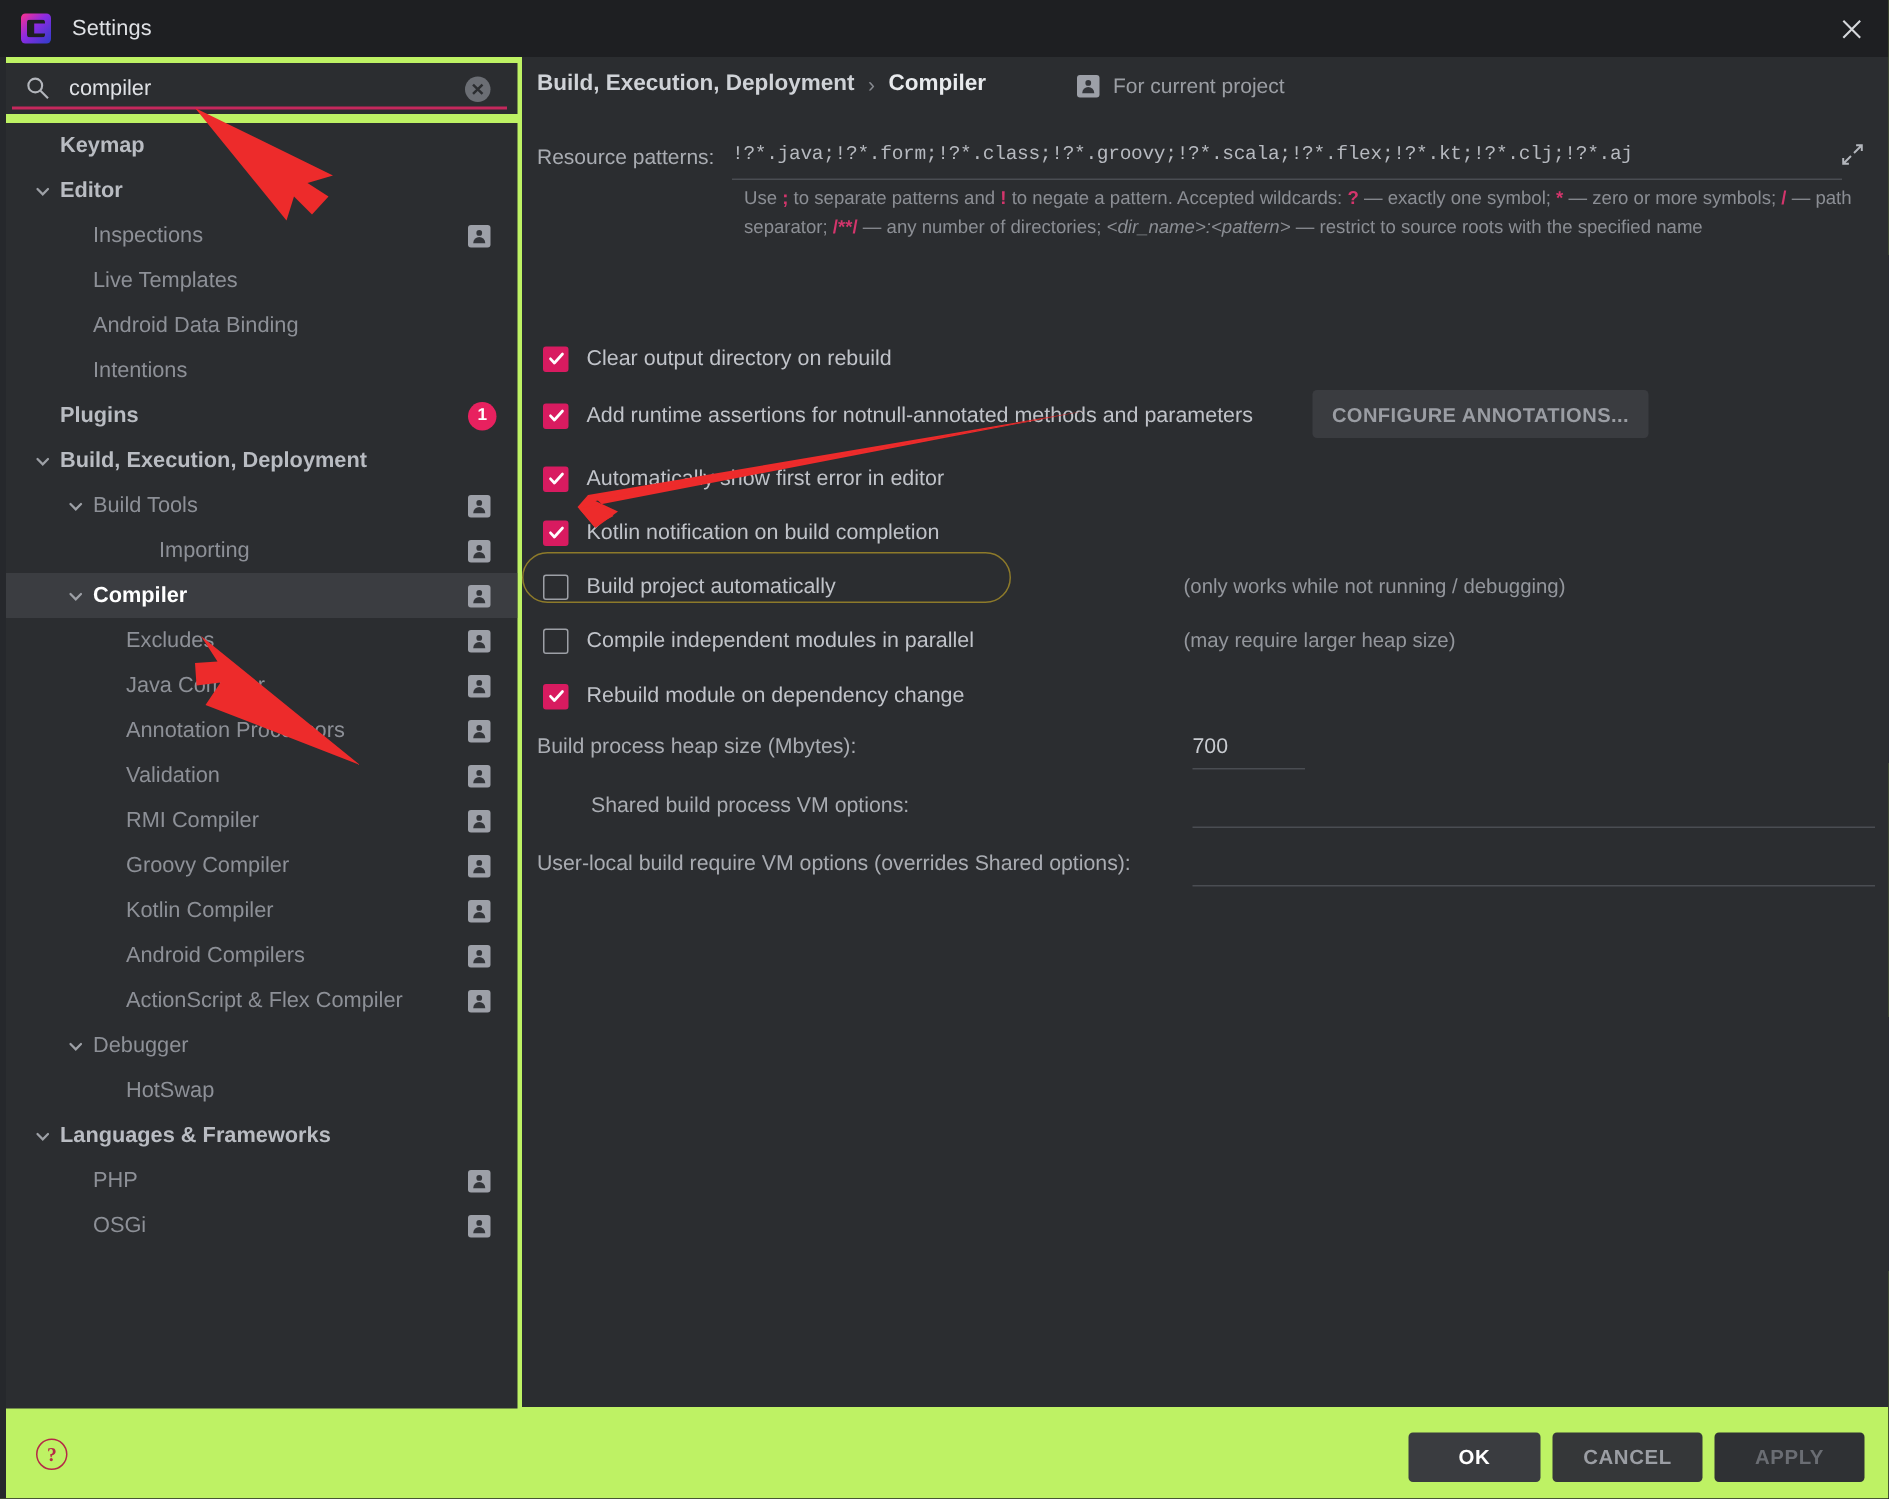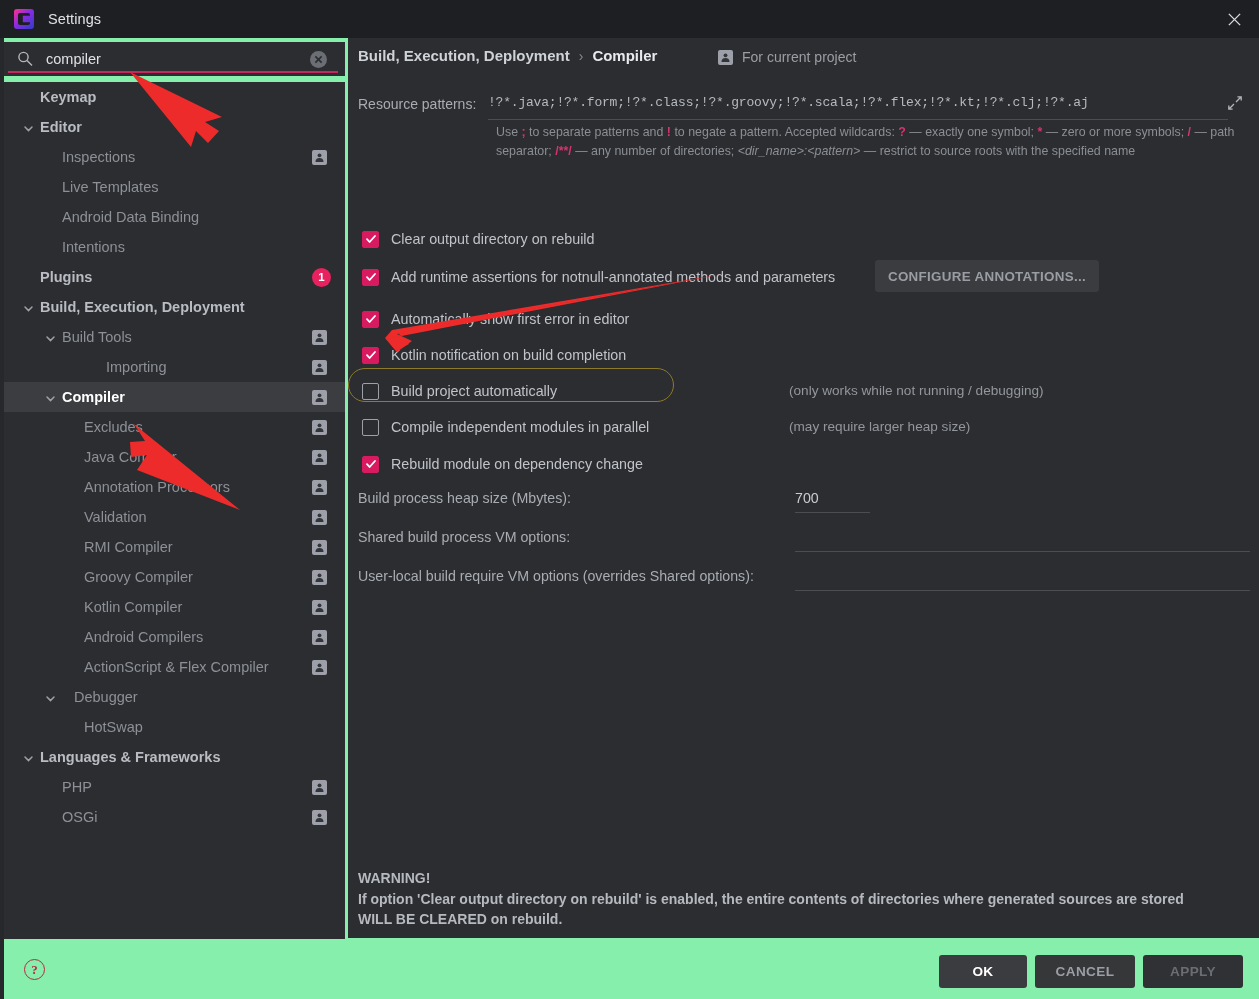--- a/index.html
+++ b/index.html
@@ -3,21 +3,21 @@
 <meta charset="utf-8">
 <style>
   * { box-sizing: border-box; margin: 0; padding: 0; }
   html, body {
     width: 1259px; height: 999px;
     background: #1e1f22;
     font-family: "Liberation Sans", sans-serif;
     overflow: hidden;
     color: #c9ccd1;
   }
-  #app { position: relative; width: 1259px; height: 999px; background: #86efac; }
+  #app { position: relative; width: 1259px; height: 999px; background: #bef264; }
 
   
   .titlebar {
     position: absolute; top: 0; left: 0; width: 1259px; height: 38px;
     background: #1e1f22; display: flex; align-items: center;
   }
   .title-logo {
     width: 20px; height: 20px; margin-left: 14px; border-radius: 3px;
     background: linear-gradient(135deg,#ff318c 0%, #8b2be2 45%, #2d3ec9 100%);
     position: relative; flex: none;
@@ -405,21 +405,21 @@
       <div class="tree-row" style="padding-left: 62px;">
         <span class="chev hidden"></span>
         <span class="tree-label dim">ActionScript &amp; Flex Compiler</span>
         <span class="proj-badge">
           <svg viewBox="0 0 12 12">
             <circle cx="6" cy="3.6" r="2.1" fill="#33353a"></circle>
             <path d="M1.6 11 a4.4 4.4 0 0 1 8.8 0 z" fill="#33353a"></path>
           </svg>
         </span>
       </div>
-      <div class="tree-row" style="padding-left: 40px; gap: 12px;">
+      <div class="tree-row" style="padding-left: 40px;">
         <span class="chev"><svg viewBox="0 0 13 13">
             <path d="M3 5 L6.5 8.6 L10 5" stroke="#9da0a6" stroke-width="1.5" fill="none" stroke-linecap="round"></path>
           </svg></span>
         <span class="tree-label dim">Debugger</span>
       </div>
       <div class="tree-row" style="padding-left: 62px;">
         <span class="chev hidden"></span>
         <span class="tree-label dim">HotSwap</span>
       </div>
       <div class="tree-row" style="padding-left: 18px;">
@@ -540,33 +540,28 @@
       </div>
 
     <button class="config-ann-btn">CONFIGURE ANNOTATIONS...</button>
 
     <div class="cb-highlight"></div>
 
     <div id="field-area">
         <div class="field-label" style="top: 452px;">Build process heap size (Mbytes):</div>
         <div class="field-value" style="top: 452px; left: 447px;">700</div>
         <div class="field-underline" style="top: 474px; left: 447px; width: 75px;"></div>
-        <div class="field-label" style="top: 491px;">Shared build process VM options:</div>
+        <div class="field-label" style="top: 491px; margin-left: 36px;">Shared build process VM options:</div>
         <div class="field-value" style="top: 491px; left: 447px;"></div>
         <div class="field-underline" style="top: 513px; left: 447px; width: 455px;"></div>
         <div class="field-label" style="top: 530px;">User-local build require VM options (overrides Shared options):</div>
         <div class="field-value" style="top: 530px; left: 447px;"></div>
         <div class="field-underline" style="top: 552px; left: 447px; width: 455px;"></div>
       </div>
 
-    <div class="warning">
-      <div>WARNING!</div>
-      <div>If option 'Clear output directory on rebuild' is enabled, the entire contents of directories where generated sources are stored</div>
-      <div>WILL BE CLEARED on rebuild.</div>
-    </div>
   </div>
 
   <div class="bottom">
     <div class="help-btn">?</div>
     <button class="dlg-btn btn-ok">OK</button>
     <button class="dlg-btn btn-cancel">CANCEL</button>
     <button class="dlg-btn btn-apply">APPLY</button>
   </div>
 
   <svg class="arrows" viewBox="0 0 1259 999">

